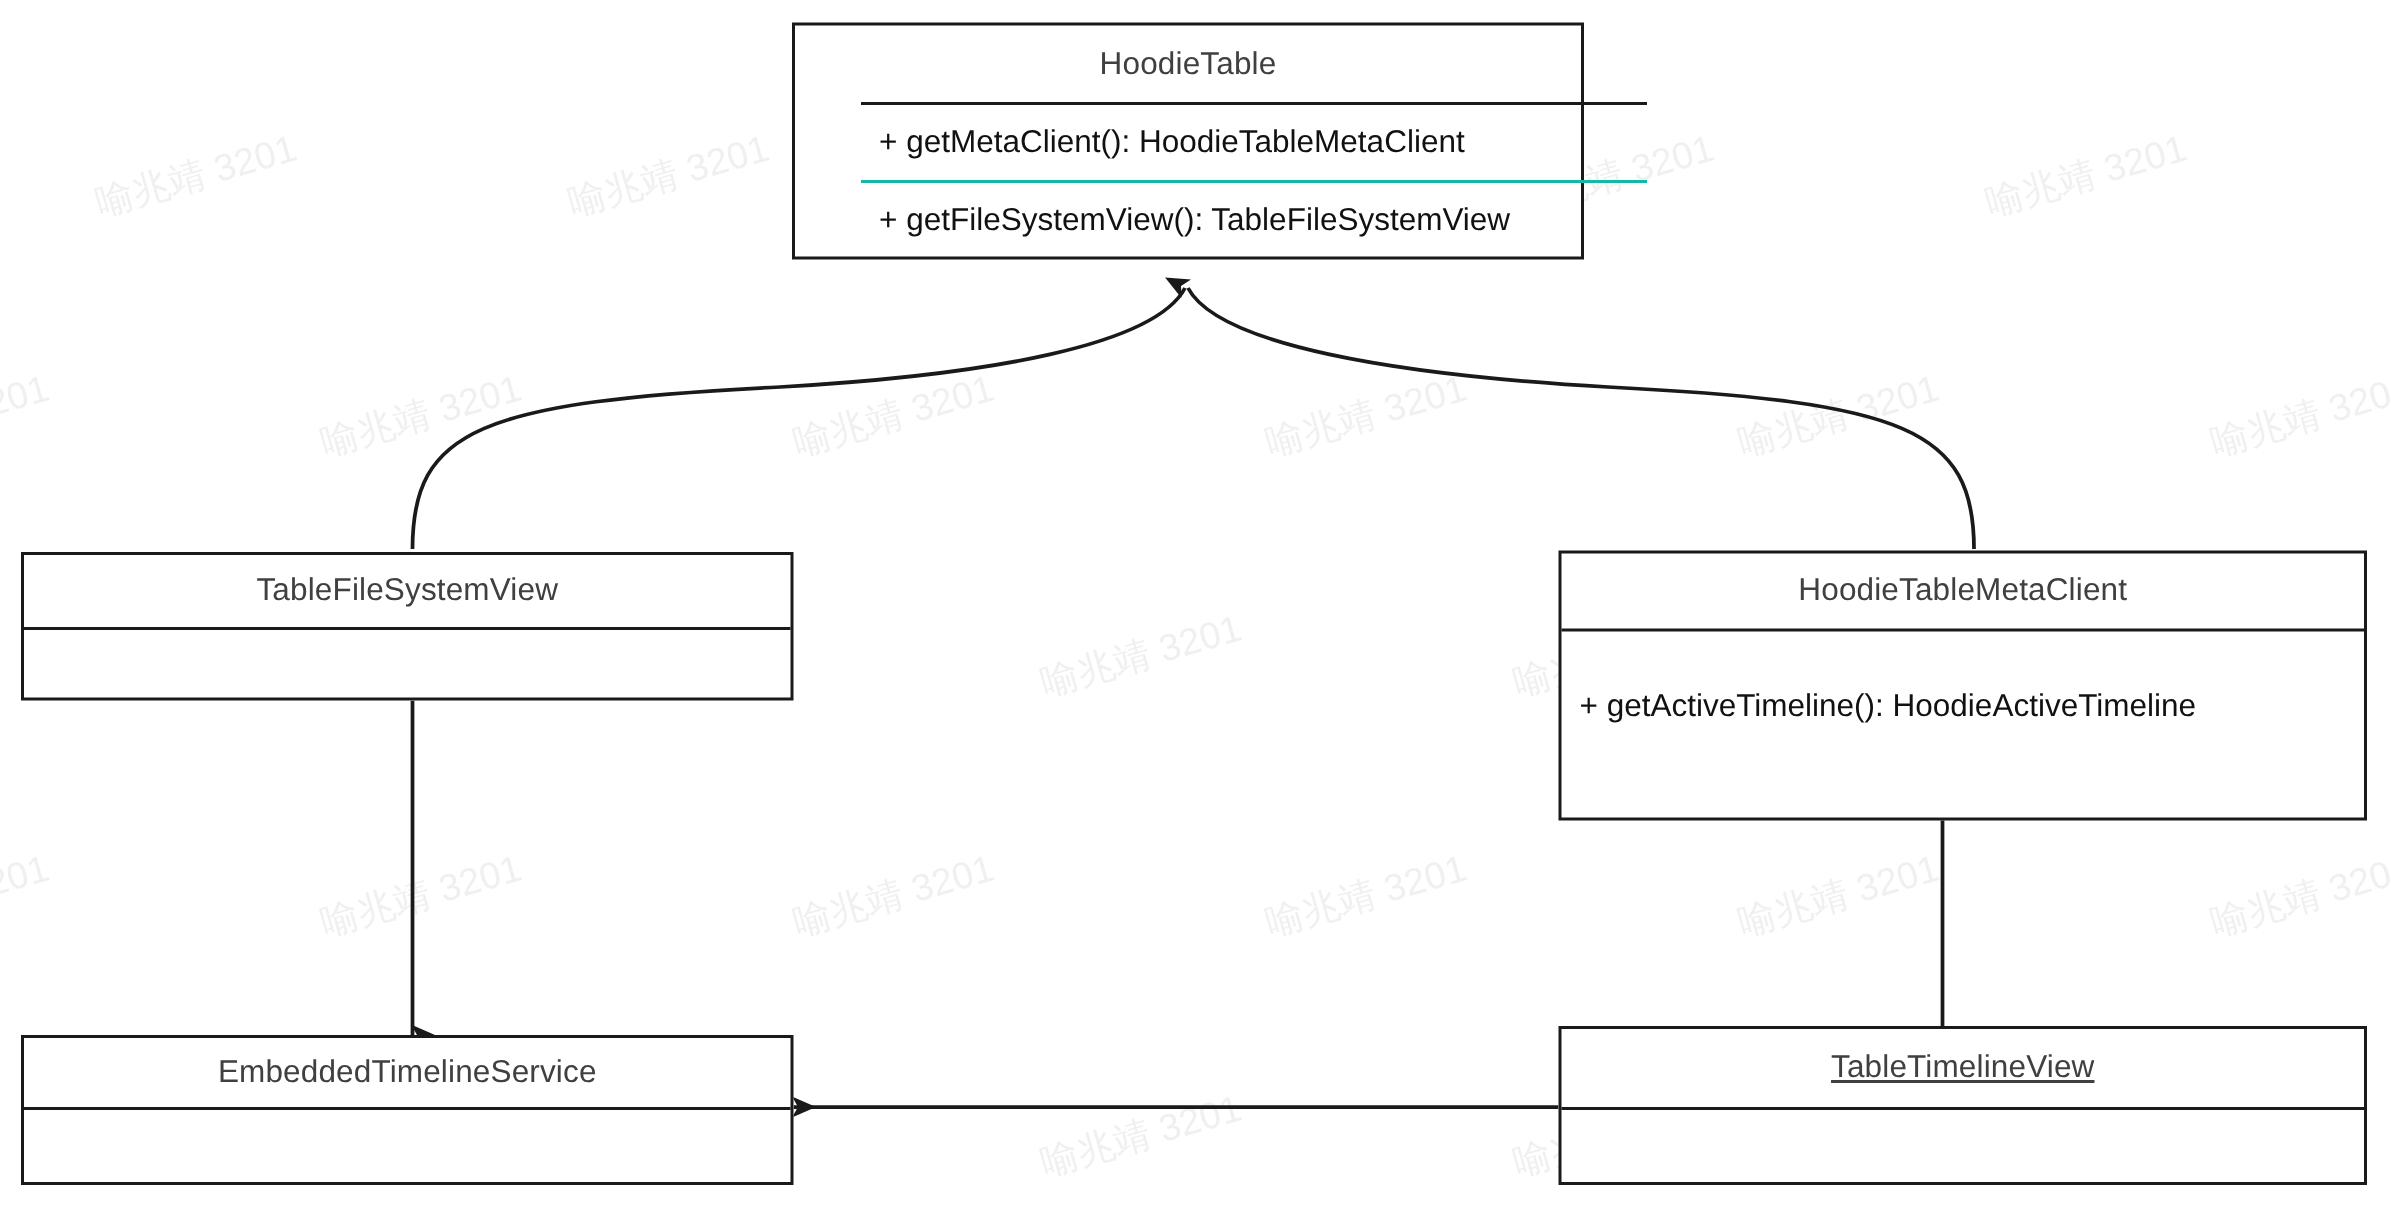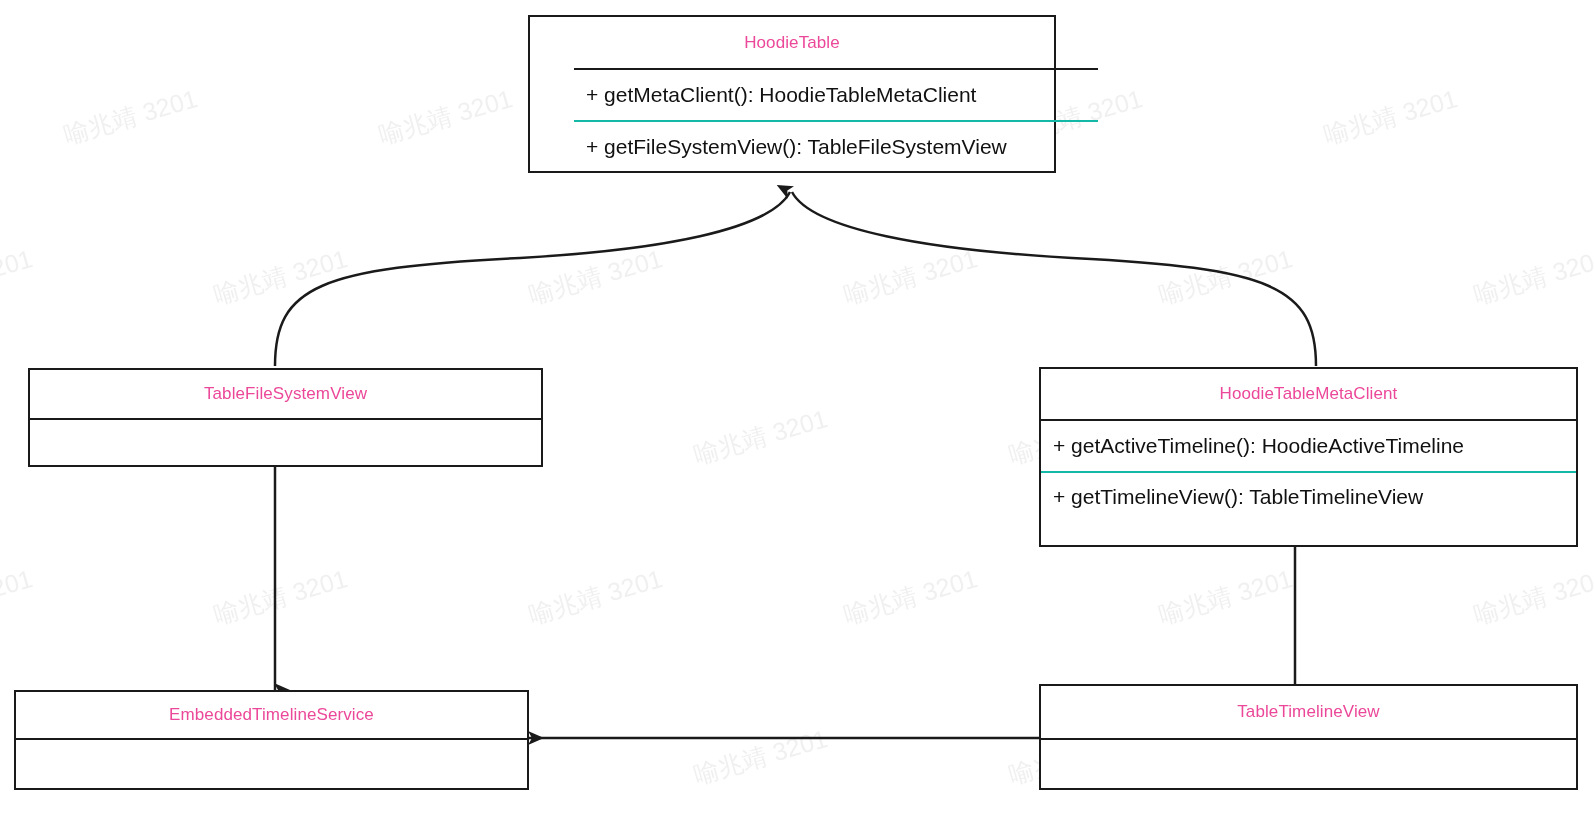--- a/index.html
+++ b/index.html
@@ -53,22 +53,22 @@
     background: #ffffff;
     border: 2px solid #1a1a1a;
     z-index: 3;
   }
   .class-name-row {
     box-sizing: border-box;
     width: 100%;
     display: flex;
     align-items: center;
     justify-content: center;
-    font-size: 17px;
-    color: #ec4899;
+    font-size: 21px;
+    color: #404040;
     letter-spacing: 0.1px;
   }
   .class-members {
     box-sizing: border-box;
     width: 100%;
     border-top: 2px solid #1a1a1a;
     display: flex;
     flex-direction: column;
     justify-content: center;
   }
@@ -149,42 +149,41 @@
   </svg>
 
   <div class="class-box" style="left:528px; top:15px; width:528px; height:158px;">
     <div class="class-name-row" style="height:51px;">HoodieTable</div>
     <div class="class-members" style="height:103px;margin-left:44px;">
       <div class="member-row" style="height:50px;">+ getMetaClient(): HoodieTableMetaClient</div>
       <div class="member-row" style="height:51px;">+ getFileSystemView(): TableFileSystemView</div>
     </div>
   </div>
 
-  <div class="class-box" style="left:28px; top:368px; width:515px; height:99px;">
+  <div class="class-box" style="left:14px; top:368px; width:515px; height:99px;">
     <div class="class-name-row" style="height:48px;">TableFileSystemView</div>
     <div class="class-members" style="height:51px;">
       <div class="empty-compartment"></div>
     </div>
   </div>
 
   <div class="class-box" style="left:1039px; top:367px; width:539px; height:180px;">
     <div class="class-name-row" style="height:50px;">HoodieTableMetaClient</div>
     <div class="class-members" style="height:102px;">
       <div class="member-row" style="height:50px;">+ getActiveTimeline(): HoodieActiveTimeline</div>
-      <div class="member-row" style="height:50px;">+ getTimelineView(): TableTimelineView</div>
     </div>
   </div>
 
   <div class="class-box" style="left:14px; top:690px; width:515px; height:100px;">
     <div class="class-name-row" style="height:46px;">EmbeddedTimelineService</div>
     <div class="class-members" style="height:52px;">
       <div class="empty-compartment"></div>
     </div>
   </div>
 
   <div class="class-box" style="left:1039px; top:684px; width:539px; height:106px;">
-    <div class="class-name-row" style="height:52px;">TableTimelineView</div>
+    <div class="class-name-row" style="height:52px;text-decoration:underline;">TableTimelineView</div>
     <div class="class-members" style="height:52px;">
       <div class="empty-compartment"></div>
     </div>
   </div>
 
 </div>
 
 </body></html>

